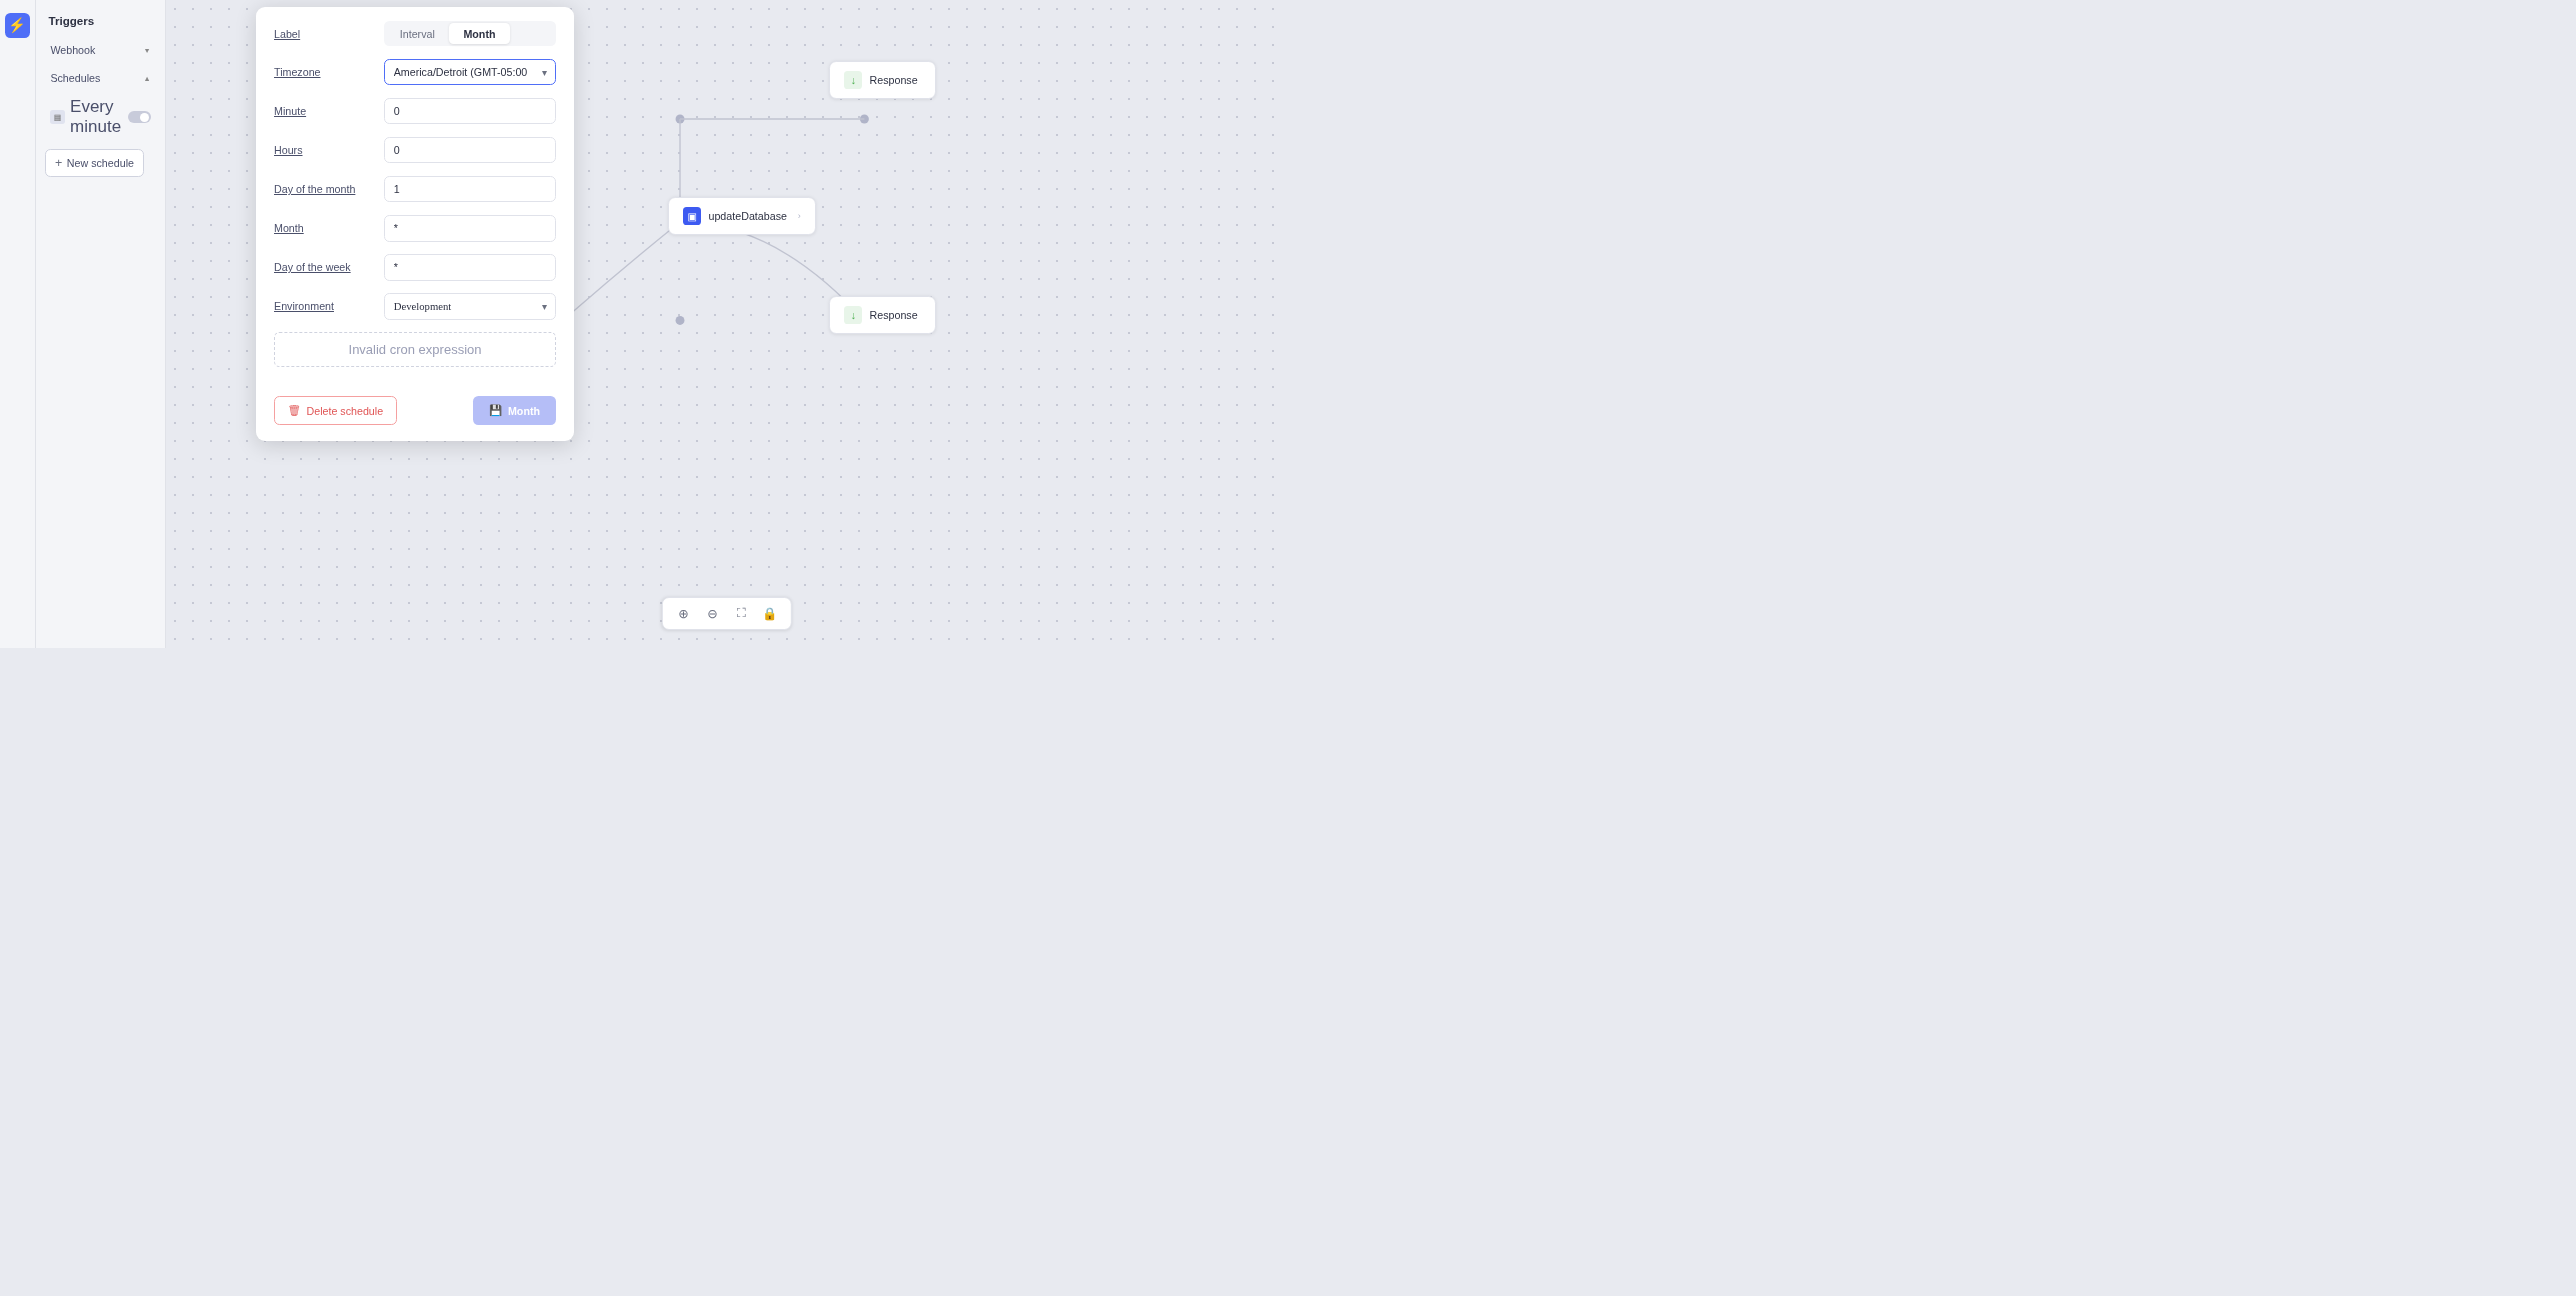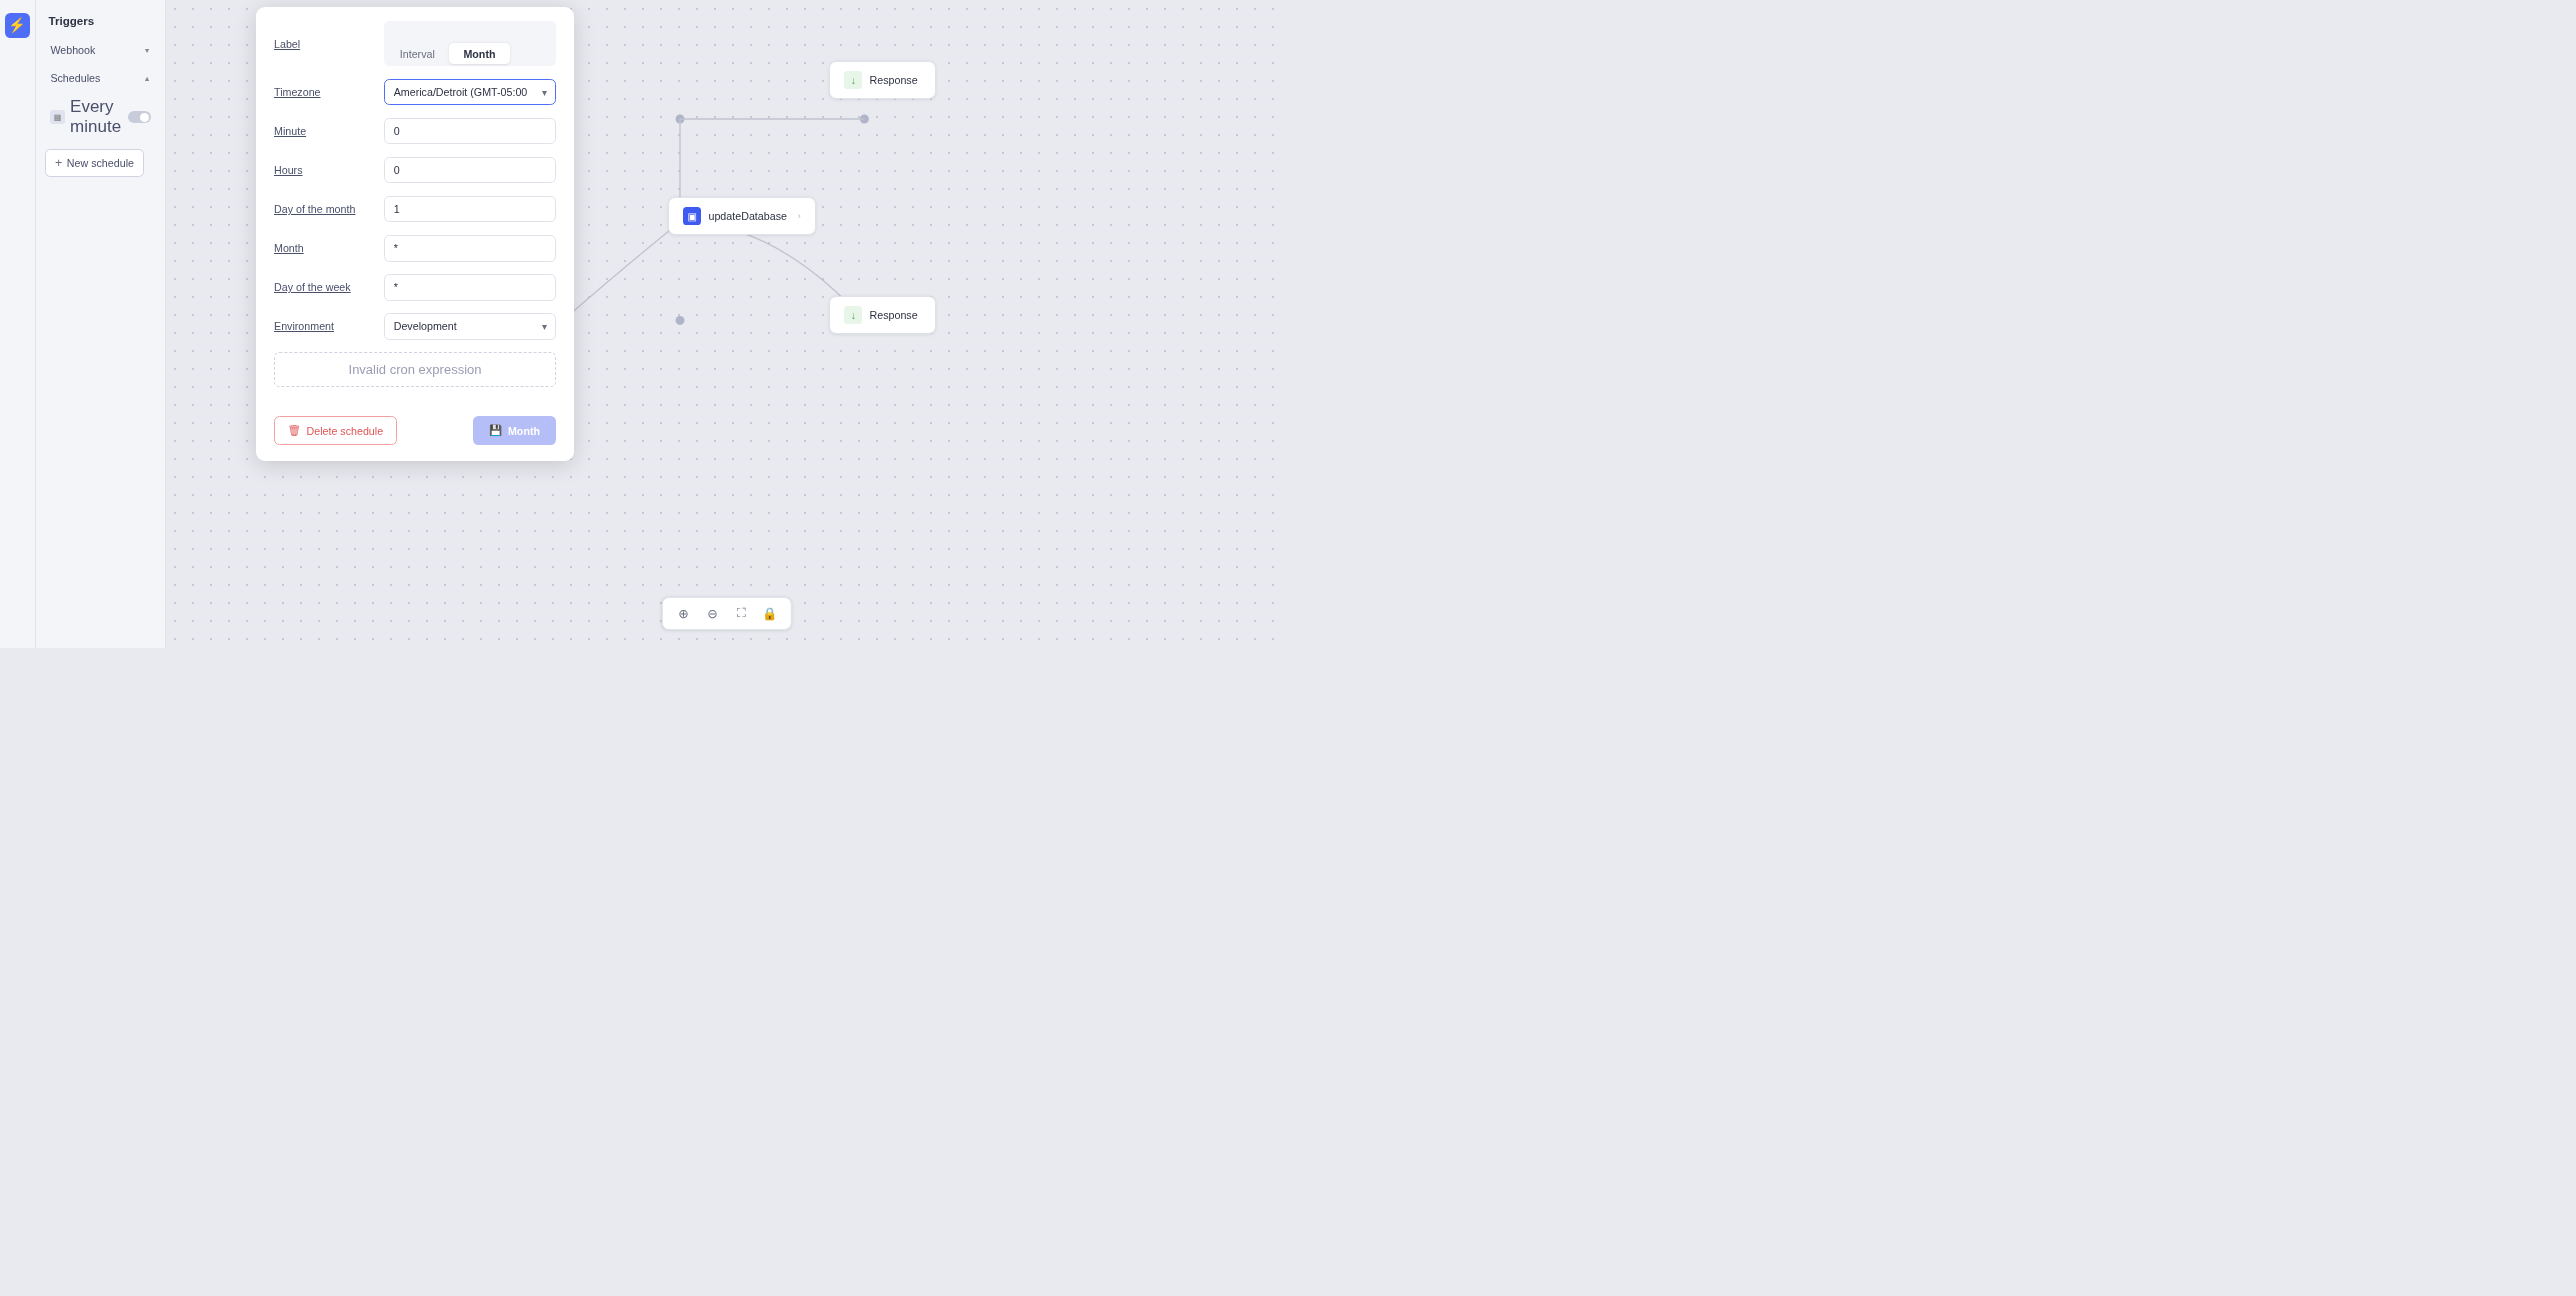--- a/index.html
+++ b/index.html
@@ -238,21 +238,20 @@
       background: #f4f5f8;
       border-radius: 5.4px;
       padding: 1.8px;
     }
     .toggle-option {
       padding: 4.5px 14.3px;
       border-radius: 4.5px;
       font-size: 10.7px;
       cursor: pointer;
       color: #6b7080;
-      margin-top: 20px;
     }
     .toggle-option.active {
       background: white;
       color: #2d3142;
       font-weight: 600;
       box-shadow: 0 0.9px 2.7px rgba(0,0,0,0.1);
     }
     .select-wrapper {
       position: relative;
       width: 100%;
@@ -300,20 +299,21 @@
       width: 100%;
       padding: 6.3px 25px 6.3px 9px;
       border: 0.9px solid #e0e2ea;
       border-radius: 5.4px;
       font-size: 10.7px;
       color: #2d3142;
       background: white;
       appearance: none;
       cursor: pointer;
       outline: none;
+      font-family: Liberation Serif, serif;
     }
     .env-select-wrapper::after {
       content: '▾';
       position: absolute;
       right: 9px;
       top: 50%;
       transform: translateY(-50%);
       color: #6b7080;
       font-size: 10px;
       pointer-events: none;

